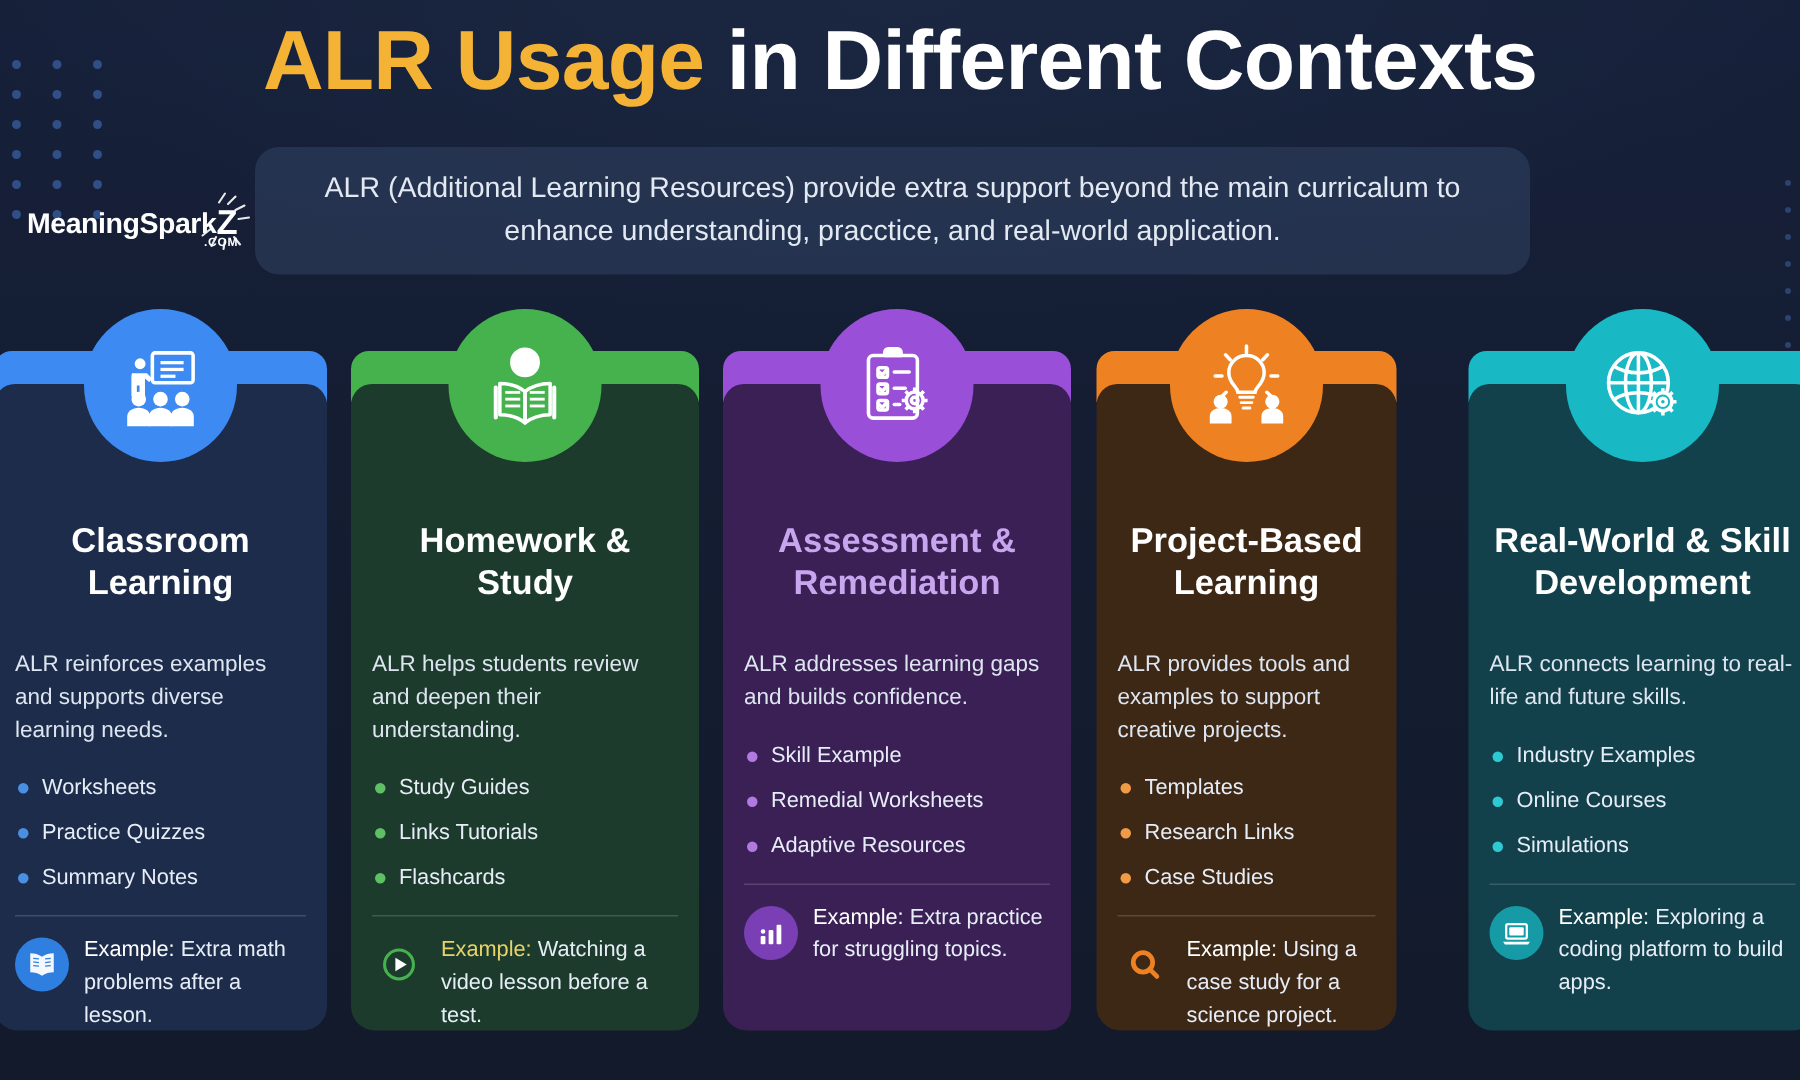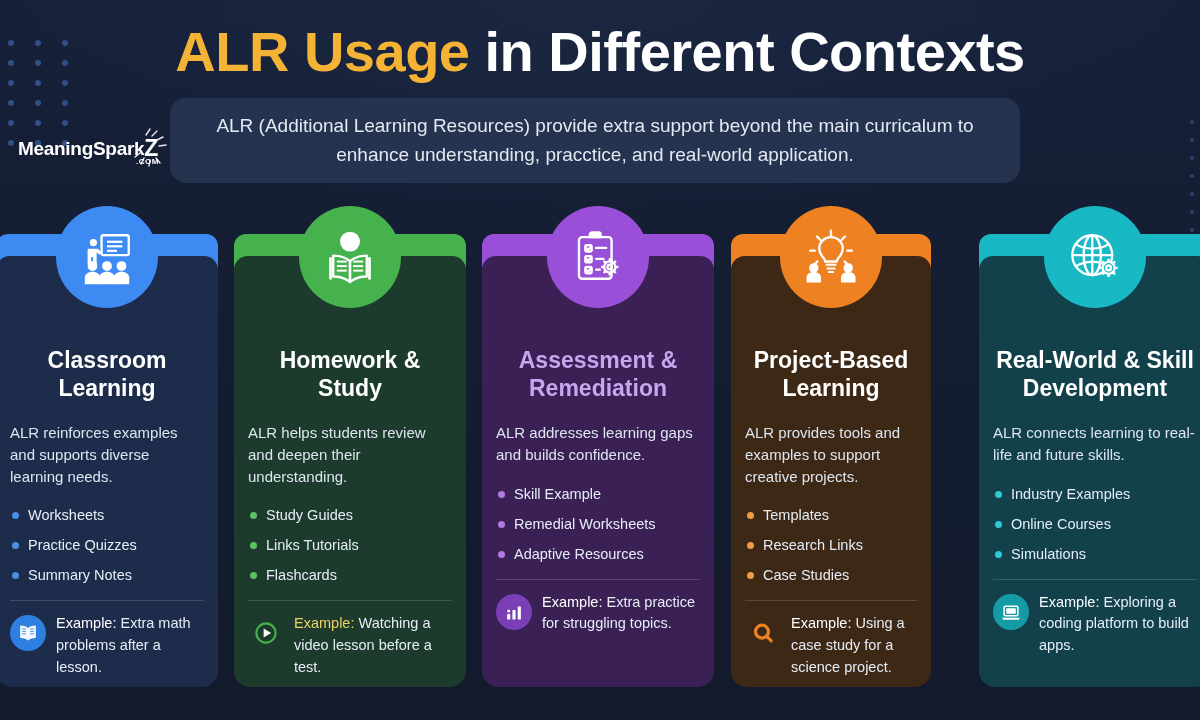--- a/index.html
+++ b/index.html
@@ -25,21 +25,21 @@
     width: 6px; height: 6px; border-radius: 50%;
     background: #2f4f86; display: block;
   }
   #dots-left { left: 8px; top: 40px; grid-template-columns: repeat(3, 6px); }
   #dots-right { right: 6px; top: 120px; grid-template-columns: repeat(1, 4px); gap: 14px; }
   #dots-right span { width: 4px; height: 4px; background: #2b436f; }
 
   
   #header { position: absolute; left: 0; top: 0; width: 1200px; height: 200px; }
   #title {
-    position: absolute; left: 0; top: 20px; width: 1200px;
+    position: absolute; left: 0; top: 8px; width: 1200px;
     text-align: center;
     font-size: 56px; font-weight: bold; letter-spacing: -0.5px;
     line-height: 1.15;
     white-space: nowrap;
   }
   #title .accent { color: #f5b335; }
   #title .plain { color: #ffffff; }
 
   #subtitle-box {
     position: absolute; left: 170px; top: 98px;
@@ -91,21 +91,21 @@
     position: absolute; top: -22px; left: 50%; transform: translateX(-50%);
     width: 102px; height: 102px; border-radius: 50%;
     display: flex; align-items: center; justify-content: center;
     z-index: 5;
   }
   .card-icon svg { width: 58px; height: 58px; }
 
   .card-title {
     text-align: center; font-size: 23px; font-weight: bold;
     line-height: 1.22; color: #ffffff;
-    margin-bottom: 20px;
+    margin-bottom: 30px;
   }
   .card-desc {
     font-size: 15px; line-height: 1.45; color: #dde5f0;
     margin-bottom: 18px;
   }
   .card-list { list-style: none; margin-bottom: 14px; }
   .card-list li {
     position: relative; font-size: 14.5px; line-height: 1.45;
     color: #e6edf7; padding-left: 18px; margin-bottom: 9px;
   }

